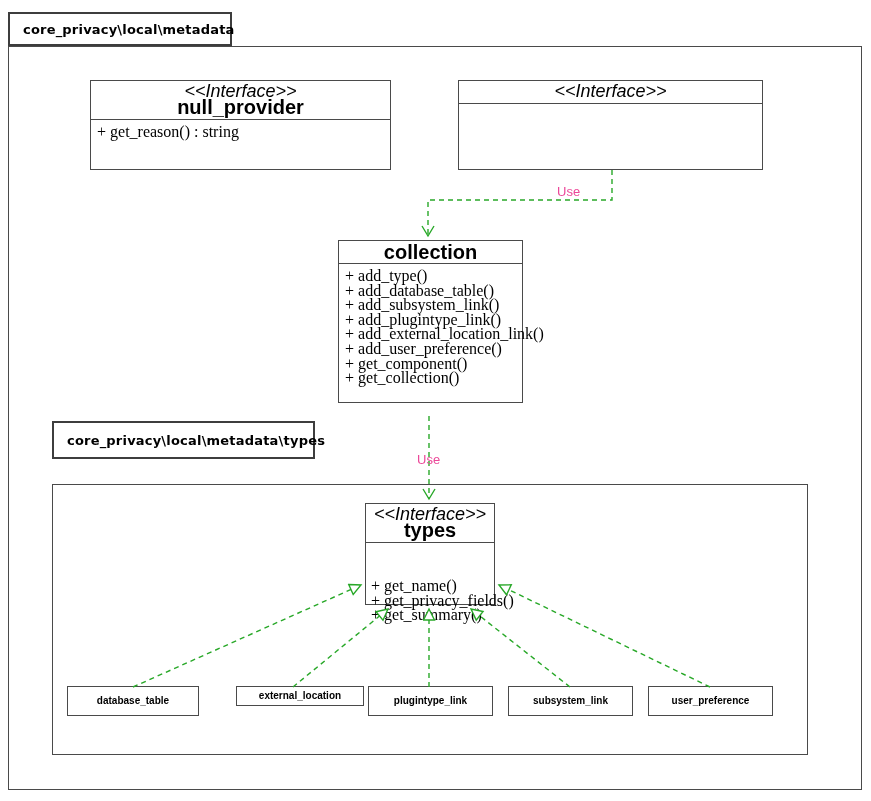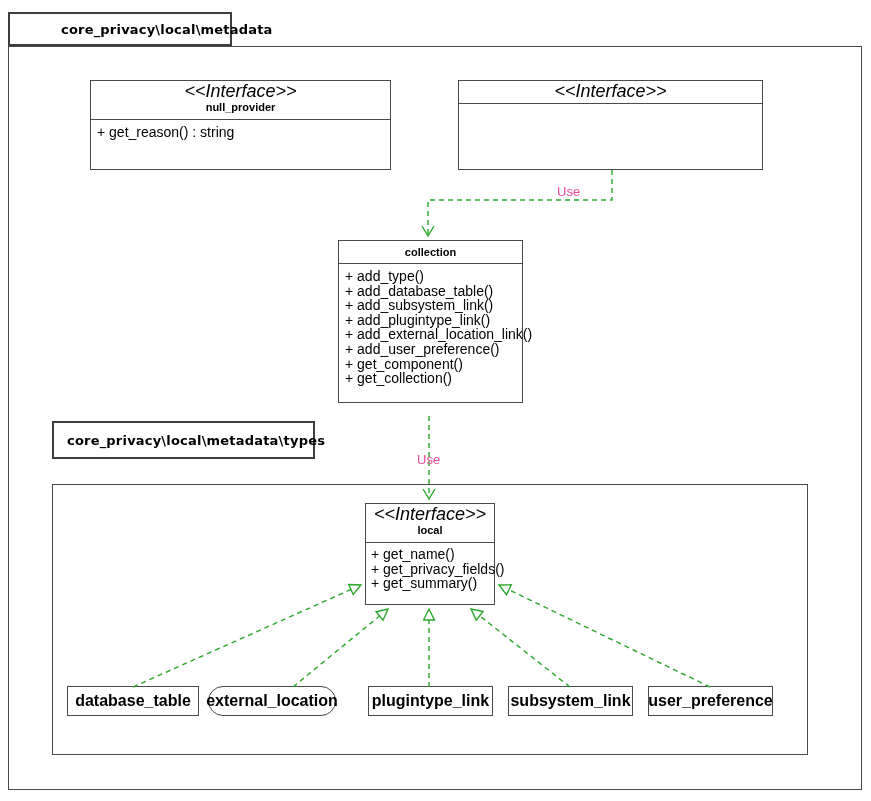--- a/index.html
+++ b/index.html
@@ -6,35 +6,35 @@
   #canvas{position:relative;width:871px;height:801px;background:#fff;
           font-family:"Liberation Sans",sans-serif;color:#000;overflow:hidden;}
   .pkg-tab{position:absolute;background:#fff;border:2px solid #3d3d3d;z-index:2;
            display:flex;align-items:center;box-sizing:border-box;}
   .pkg-tab .pkg-label{font-family:"DejaVu Sans",sans-serif;font-weight:bold;
            font-size:13px;padding-left:13px;letter-spacing:0.2px;white-space:nowrap;}
   .pkg-body{position:absolute;border:1.5px solid #4a4a4a;box-sizing:border-box;z-index:1;background:transparent;}
   .uml-box{position:absolute;background:#fff;border:1.5px solid #4a4a4a;box-sizing:border-box;z-index:3;}
   .uml-head{border-bottom:1px solid #4a4a4a;text-align:center;padding:3px 4px 4px 4px;box-sizing:border-box;}
   .stereo{font-style:italic;font-size:18px;line-height:15px;}
-  .cls-name{font-weight:bold;font-size:11px;line-height:16px;}
-  .uml-methods{padding:5px 6px;font-size:14px;line-height:14.6px;}
+  .cls-name{font-weight:bold;font-size:20px;line-height:16px;}
+  .uml-methods{padding:5px 6px;font-size:16px;line-height:14.6px;font-family:Liberation Serif, serif;}
   .uml-methods div{white-space:nowrap;}
   .simple-box{position:absolute;background:#fff;border:1.5px solid #4a4a4a;box-sizing:border-box;z-index:3;
               display:flex;align-items:center;justify-content:center;}
-  .simple-box .cls-name{font-size:16px;}
+  .simple-box .cls-name{font-size:10px;}
   #arrow-layer{position:absolute;left:0;top:0;z-index:4;pointer-events:none;}
   .edge-label{position:absolute;z-index:5;font-size:13px;color:#ec4899;}
 </style>
 </head>
 <body>
 
 <div id="canvas">
 
-  <div class="pkg-tab" style="left:8px;top:12px;width:224px;height:34px;padding-left:38px;">
+  <div class="pkg-tab" style="left:8px;top:12px;width:224px;height:34px;">
     <span class="pkg-label">core_privacy\local\metadata</span>
   </div>
   <div class="pkg-body" style="left:8px;top:46px;width:854px;height:744px;"></div>
 
   <div class="uml-box" style="left:90px;top:80px;width:301px;height:90px;">
     <div class="uml-head">
       <div class="stereo">&lt;&lt;Interface&gt;&gt;</div>
       <div class="cls-name">null_provider</div>
     </div>
     <div class="uml-methods">
@@ -65,33 +65,33 @@
   </div>
 
   <div class="pkg-tab" style="left:52px;top:421px;width:263px;height:38px;">
     <span class="pkg-label">core_privacy\local\metadata\types</span>
   </div>
   <div class="pkg-body" style="left:52px;top:484px;width:756px;height:271px;"></div>
 
   <div class="uml-box" style="left:365px;top:503px;width:130px;height:102px;">
     <div class="uml-head">
       <div class="stereo">&lt;&lt;Interface&gt;&gt;</div>
-      <div class="cls-name">local</div>
+      <div class="cls-name">types</div>
     </div>
-    <div class="uml-methods" style="padding:4px 5px;">
+    <div class="uml-methods" style="padding:4px 5px;margin-top:32px;">
       <div>+ get_name()</div>
       <div>+ get_privacy_fields()</div>
       <div>+ get_summary()</div>
     </div>
   </div>
 
   <div class="simple-box" style="left:67px;top:686px;width:132px;height:30px;">
     <span class="cls-name">database_table</span>
   </div>
-  <div class="simple-box" style="left:208px;top:686px;width:128px;height:30px;border-radius:15px;">
+  <div class="simple-box" style="left:236px;top:686px;width:128px;height:20px;">
     <span class="cls-name">external_location</span>
   </div>
   <div class="simple-box" style="left:368px;top:686px;width:125px;height:30px;">
     <span class="cls-name">plugintype_link</span>
   </div>
   <div class="simple-box" style="left:508px;top:686px;width:125px;height:30px;justify-content:center;">
     <span class="cls-name">subsystem_link</span>
   </div>
   <div class="simple-box" style="left:648px;top:686px;width:125px;height:30px;text-align:right;">
     <span class="cls-name">user_preference</span>

